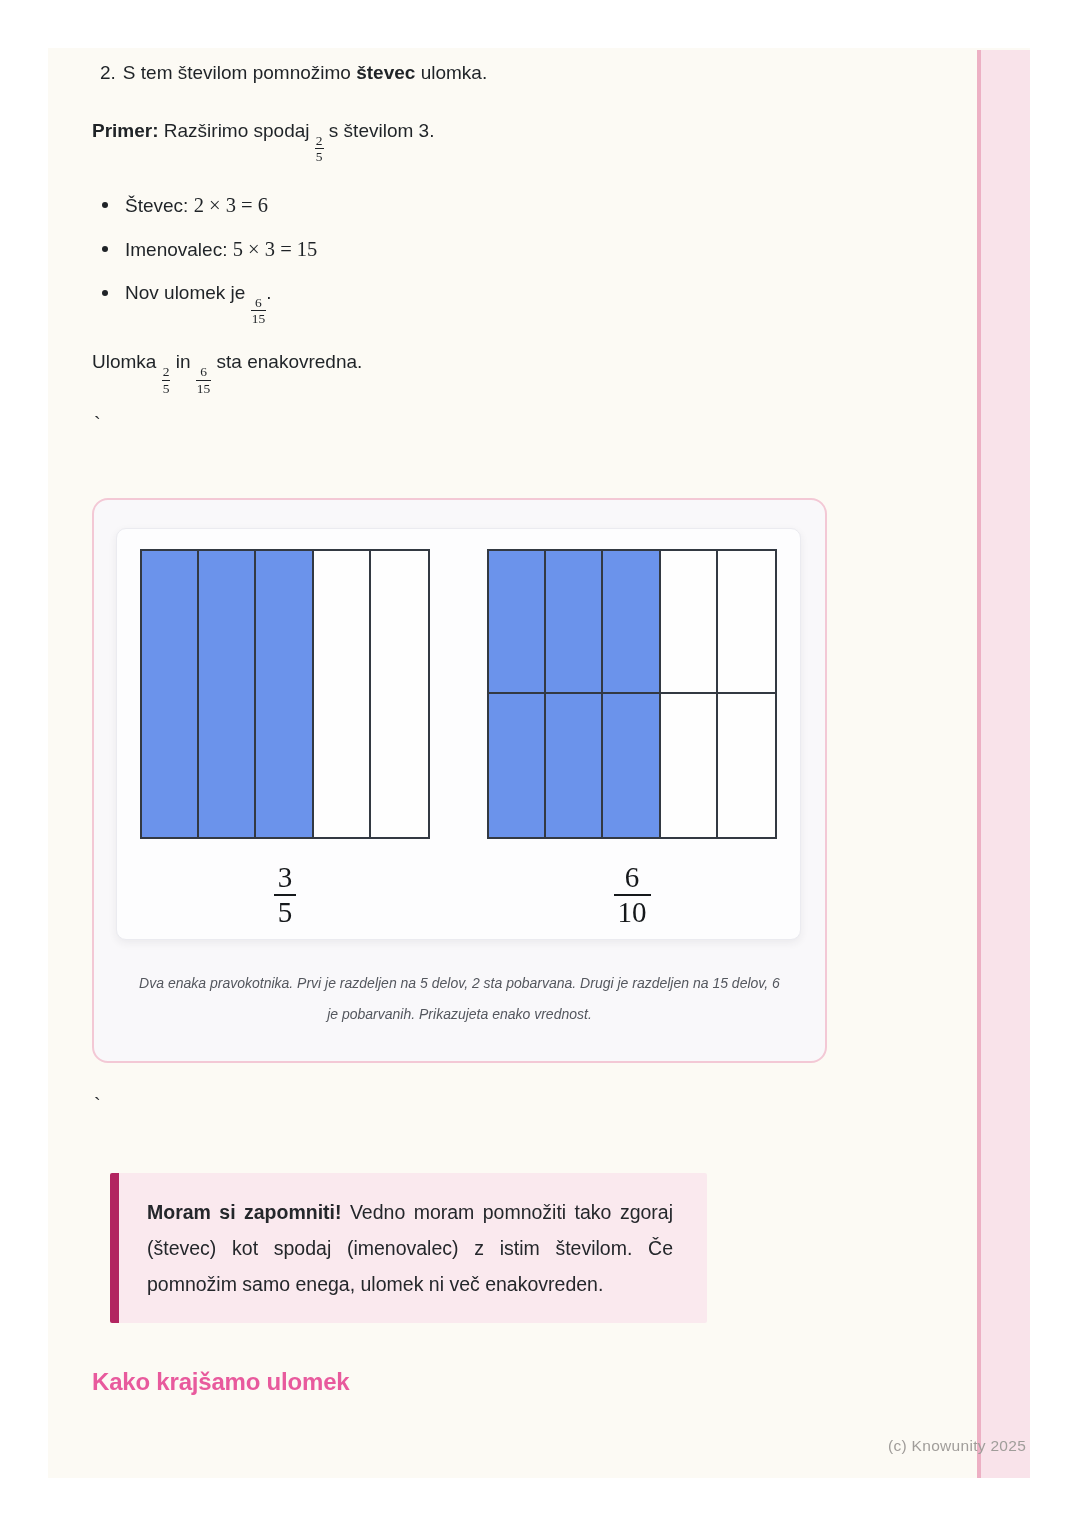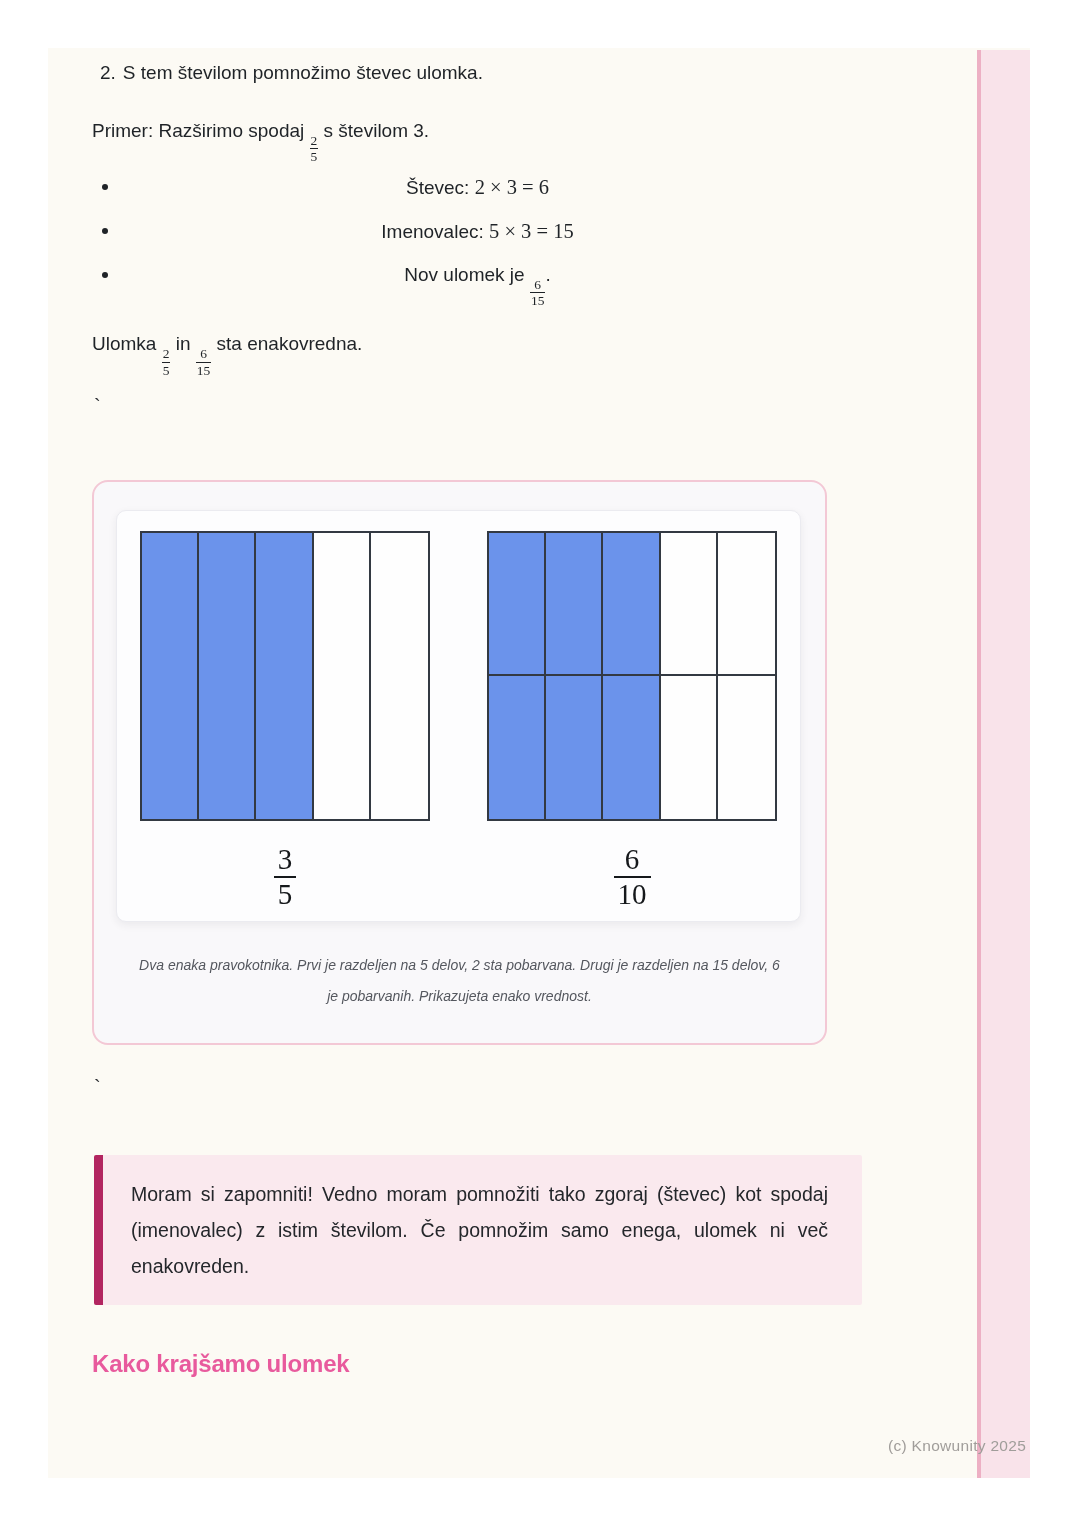--- a/index.html
+++ b/index.html
@@ -20,25 +20,25 @@
     box-sizing:border-box;
   }
   .content {
     position:absolute; left:44px; top:0; width:738px; padding-top:12px;
   }
   
   ol.steps { margin:0; padding:0 0 0 8px; list-style:none; font-size:19px; }
   ol.steps li { line-height:26px; }
   ol.steps li + li { margin-top:17px; }
   ol.steps .num { margin-right:7px; }
-  b { font-weight:normal; }
+  b { font-weight:bold; }
 
   .primer { margin:30px 0 0 0; font-size:19px; line-height:30px; }
 
-  ul.bullets { margin:8px 0 0 0; padding:0; list-style:none; font-size:19px;text-align:center; }
+  ul.bullets { margin:26px 0 0 0; padding:0; list-style:none; font-size:19px; }
   ul.bullets li { position:relative; padding-left:33px; line-height:30px; }
   ul.bullets li + li { margin-top:13px; }
   ul.bullets li::before {
     content:""; position:absolute; left:10px; top:12px;
     width:6px; height:6px; border-radius:50%; background:#1f2327;
   }
 
   .equiv { margin:20px 0 0 0; font-size:19px; line-height:32px; }
 
   .tick { margin-top:16px; height:24px; font-size:20px; line-height:24px; padding-left:2px; color:#2a2d31; }
@@ -85,21 +85,21 @@
   .bigfrac .nu  { padding:0 4px; }
   .bigfrac .den { border-top:2px solid #15181b; padding:0 4px; }
   .caption {
     position:absolute; left:40px; right:40px; top:468px; margin:0;
     text-align:center; font-style:italic; font-size:14px; line-height:31px;
     color:#54575e;
   }
 
   
   .callout {
-    margin-top:56px; margin-left:2px; width:768px; box-sizing:border-box;
+    margin-top:56px; margin-left:18px; width:597px; box-sizing:border-box;
     background:var(--callout-bg, #fae9ee);
     border-left:9px solid var(--callout-bar, #b22560);
     border-radius:2px;
     padding:21px 34px 21px 28px;
     font-size:19.5px; line-height:36px; text-align:justify; color:#24272b;
   }
 
   
   h2.section {
     margin:42px 0 0 0; font-size:24px; line-height:34px; font-weight:bold;

